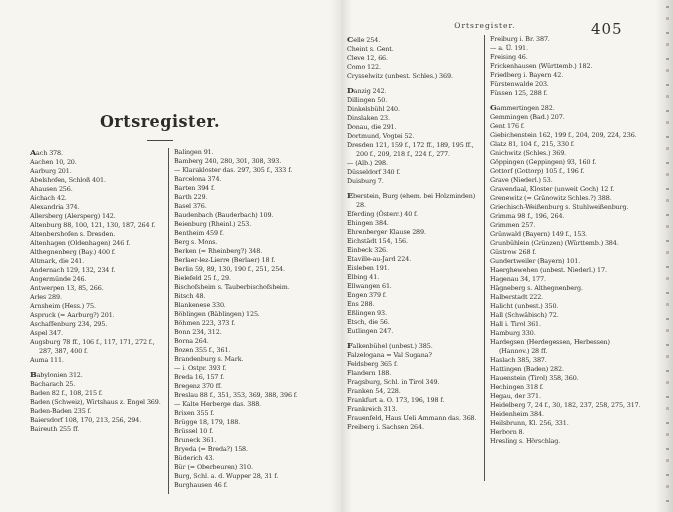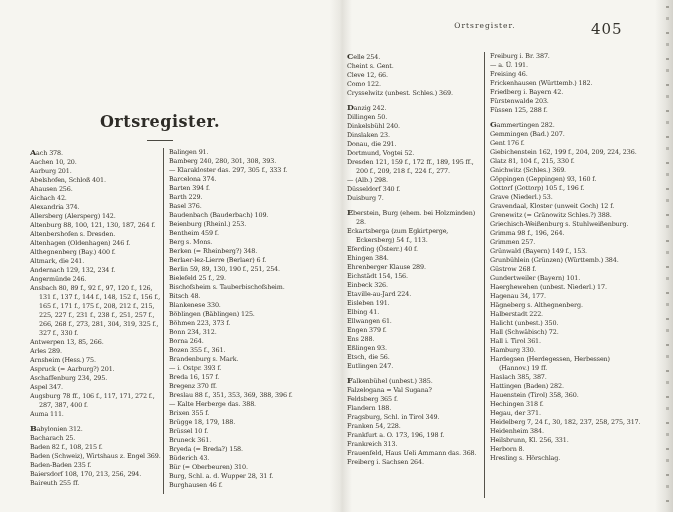--- a/index.html
+++ b/index.html
@@ -43,24 +43,24 @@
   .rh-title{
     position:absolute;left:0;width:280px;text-align:center;
     font-size:7.5px;letter-spacing:1px;color:#45423b;
   }
   .rh-page{
     position:absolute;left:246px;top:-1px;font-size:15px;color:#35332d;letter-spacing:1px;
   }
 
   .cols{position:absolute;display:flex;align-items:stretch;overflow:hidden;}
   .left-cols{top:148px;left:30px;height:346px;}
-  .right-cols{top:52px;left:2px;height:446px;}
+  .right-cols{top:35px;left:2px;height:446px;}
   .col{overflow:hidden;}
   .col-a{border-right:1px solid #55524a;}
-  .left-cols  .col-a{width:133px;padding-right:0;}
+  .left-cols  .col-a{width:133px;padding-right:5px;}
   .left-cols  .col-b{width:147px;padding-left:5px;}
   .right-cols .col-a{width:134px;padding-right:3px;}
   .right-cols .col-b{width:152px;padding-left:5px;}
 
   .entry{
     font-size:6.4px;line-height:9px;letter-spacing:-.12px;
     padding-left:9px;text-indent:-9px;
     text-align:left;color:#343129;
   }
   .entry.gap{margin-top:5px;}
@@ -84,21 +84,20 @@
           <div class="entry">Aichach 42.</div>
           <div class="entry">Alexandria 374.</div>
           <div class="entry">Allersberg (Alersperg) 142.</div>
           <div class="entry">Altenburg 88, 100, 121, 130, 187, 264 f.</div>
           <div class="entry">Altenbershofen s. Dresden.</div>
           <div class="entry">Altenhagen (Oldenhagen) 246 f.</div>
           <div class="entry">Althegnenberg (Bay.) 400 f.</div>
           <div class="entry">Altmark, die 241.</div>
           <div class="entry">Andernach 129, 132, 234 f.</div>
           <div class="entry">Angermünde 246.</div>
-          <div class="entry">Ansbach 80, 89 f., 92 f., 97, 120 f., 126, 131 f., 137 f., 144 f., 148, 152 f., 156 f., 165 f., 171 f., 175 f., 208, 212 f., 215, 225, 227 f., 231 f., 238 f., 251, 257 f., 266, 268 f., 273, 281, 304, 319, 325 f., 327 f., 330 f.</div>
           <div class="entry">Antwerpen 13, 85, 266.</div>
           <div class="entry">Arles 289.</div>
           <div class="entry">Arnsheim (Hess.) 75.</div>
           <div class="entry">Aspruck (= Aarburg?) 201.</div>
           <div class="entry">Aschaffenburg 234, 295.</div>
           <div class="entry">Aspel 347.</div>
           <div class="entry">Augsburg 78 ff., 106 f., 117, 171, 272 f., 287, 387, 400 f.</div>
           <div class="entry">Auma 111.</div>
           <div class="entry gap lead">Babylonien 312.</div>
           <div class="entry">Bacharach 25.</div>
@@ -114,21 +113,21 @@
           <div class="entry">— Klarakloster das. 297, 305 f., 333 f.</div>
           <div class="entry">Barcelona 374.</div>
           <div class="entry">Barten 394 f.</div>
           <div class="entry">Barth 229.</div>
           <div class="entry">Basel 376.</div>
           <div class="entry">Baudenbach (Bauderbach) 109.</div>
           <div class="entry">Beienburg (Rheinl.) 253.</div>
           <div class="entry">Bentheim 459 f.</div>
           <div class="entry">Berg s. Mons.</div>
           <div class="entry">Berken (= Rheinberg?) 348.</div>
-          <div class="entry">Berlaer-lez-Lierre (Berlaer) 6 f.</div>
+          <div class="entry">Berlaer-lez-Lierre (Berlaer) 18 f.</div>
           <div class="entry">Berlin 59, 89, 130, 190 f., 251, 254.</div>
           <div class="entry">Bielefeld 25 f., 29.</div>
           <div class="entry">Bischofsheim s. Tauberbischofsheim.</div>
           <div class="entry">Bitsch 48.</div>
           <div class="entry">Blankenese 330.</div>
           <div class="entry">Böblingen (Bäblingen) 125.</div>
           <div class="entry">Böhmen 223, 373 f.</div>
           <div class="entry">Bonn 234, 312.</div>
           <div class="entry">Borna 264.</div>
           <div class="entry">Bozen 355 f., 361.</div>
@@ -169,21 +168,20 @@
           <div class="entry">Dillingen 50.</div>
           <div class="entry">Dinkelsbühl 240.</div>
           <div class="entry">Dinslaken 23.</div>
           <div class="entry">Donau, die 291.</div>
           <div class="entry">Dortmund, Vogtei 52.</div>
           <div class="entry">Dresden 121, 159 f., 172 ff., 189, 195 ff., 200 f., 209, 218 f., 224 f., 277.</div>
           <div class="entry">— (Alb.) 298.</div>
           <div class="entry">Düsseldorf 340 f.</div>
           <div class="entry">Duisburg 7.</div>
           <div class="entry gap lead">Eberstein, Burg (ehem. bei Holzminden) 28.</div>
-          <div class="entry">Eckartsberga (zum Egkirtperge, Eckersberg) 54 f., 113.</div>
           <div class="entry">Eferding (Österr.) 40 f.</div>
           <div class="entry">Ehingen 384.</div>
           <div class="entry">Ehrenberger Klause 289.</div>
           <div class="entry">Eichstädt 154, 156.</div>
           <div class="entry">Einbeck 326.</div>
           <div class="entry">Etaville-au-Jard 224.</div>
           <div class="entry">Eisleben 191.</div>
           <div class="entry">Elbing 41.</div>
           <div class="entry">Ellwangen 61.</div>
           <div class="entry">Engen 379 f.</div>
@@ -229,21 +227,21 @@
           <div class="entry">Güstrow 268 f.</div>
           <div class="entry">Gundertweiler (Bayern) 101.</div>
           <div class="entry">Haerghewehen (unbest. Niederl.) 17.</div>
           <div class="entry">Hagenau 34, 177.</div>
           <div class="entry">Hägneberg s. Althegnenberg.</div>
           <div class="entry">Halberstadt 222.</div>
           <div class="entry">Halicht (unbest.) 350.</div>
           <div class="entry">Hall (Schwäbisch) 72.</div>
           <div class="entry">Hall i. Tirol 361.</div>
           <div class="entry">Hamburg 330.</div>
-          <div class="entry">Hardegsen (Herdegessen, Herbessen) (Hannov.) 19 ff.</div>
+          <div class="entry">Hardegsen (Herdegessen, Herbessen) (Hannov.) 28 ff.</div>
           <div class="entry">Haslach 385, 387.</div>
           <div class="entry">Hattingen (Baden) 282.</div>
           <div class="entry">Hauenstein (Tirol) 358, 360.</div>
           <div class="entry">Hechingen 318 f.</div>
           <div class="entry">Hegau, der 371.</div>
           <div class="entry">Heidelberg 7, 24 f., 30, 182, 237, 258, 275, 317.</div>
           <div class="entry">Heidenheim 384.</div>
           <div class="entry">Heilsbrunn, Kl. 256, 331.</div>
           <div class="entry">Herborn 8.</div>
           <div class="entry">Hresling s. Hörschlag.</div>

